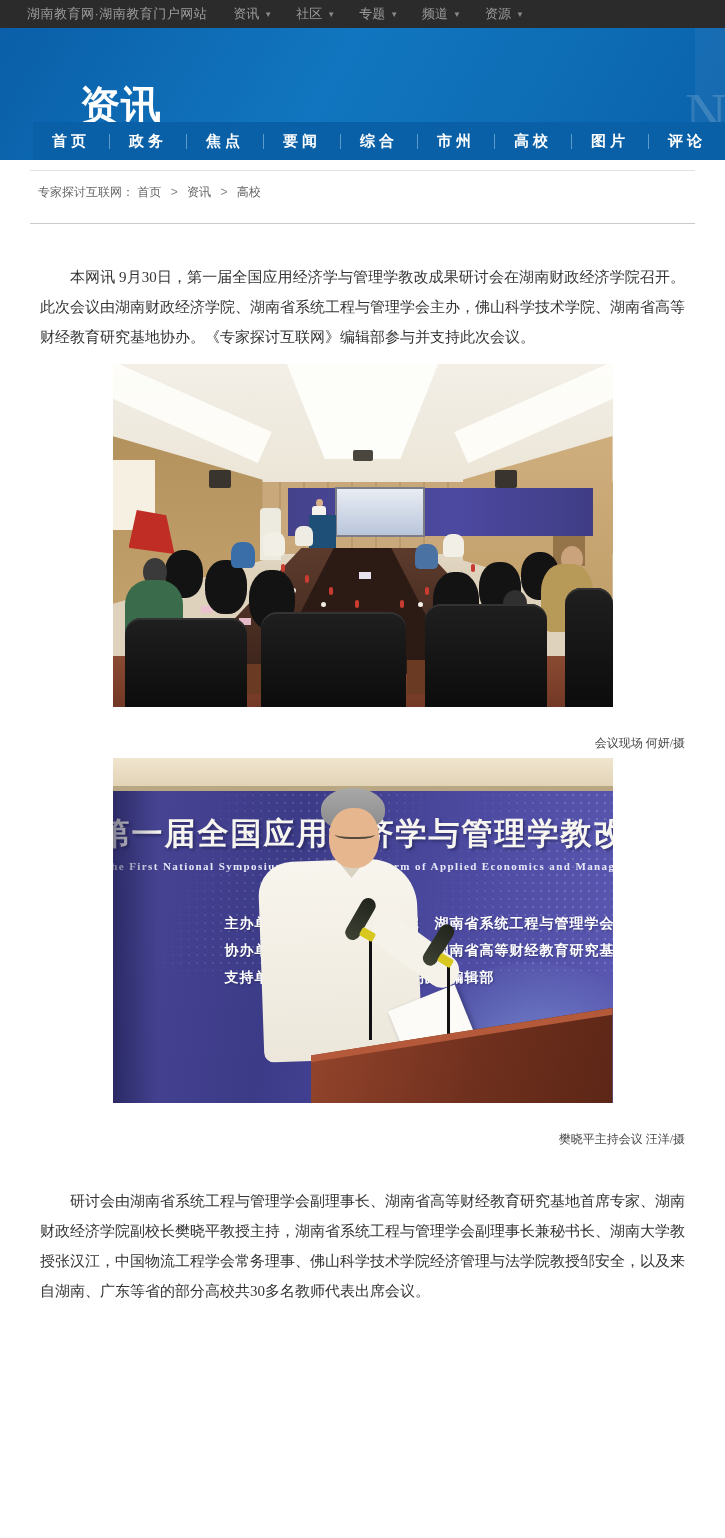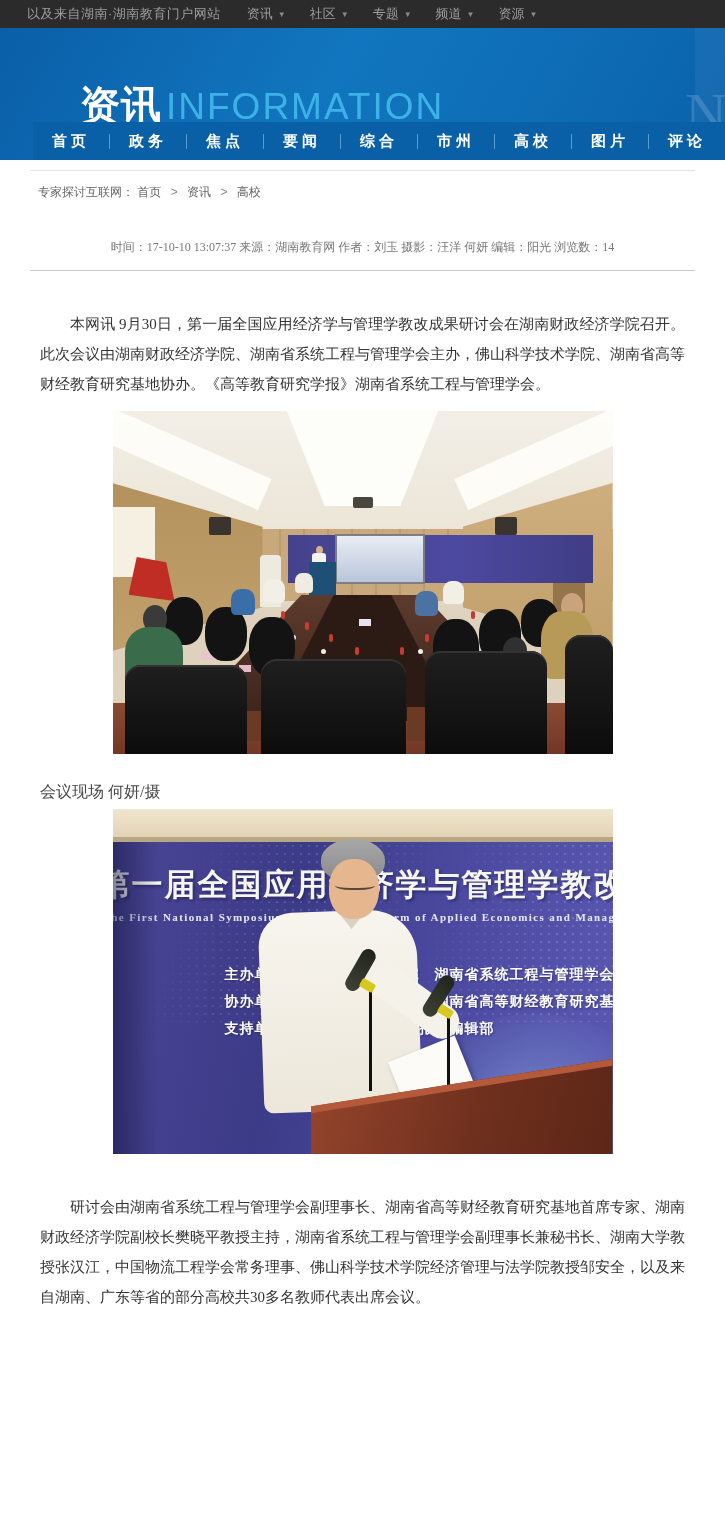--- a/index.html
+++ b/index.html
@@ -29,21 +29,21 @@
   .crumbwrap{margin:10px 30px 0;border-top:1px solid #e3e3e3;}
   .crumb{padding:13px 8px 8px;font-size:12px;color:#666;}
   .crumb a{color:#666;text-decoration:none;cursor:pointer;}
   .crumb .csep{margin:0 6px;color:#888;}
   
   .article{margin:0 40px;font-family:"Liberation Serif","DejaVu Serif",serif;}
   .atitle{margin-top:26px;text-align:center;font-size:26px;font-weight:400;color:#141414;letter-spacing:1px;}
   .ameta{margin-top:30px;text-align:center;font-size:12px;color:#787878;}
   .arule{margin:14px -10px 0;border-bottom:1px solid #cbcbcb;height:0;}
   .para{margin:38px 0 0;font-size:15px;line-height:30px;color:#333;text-indent:2em;text-align:justify;}
-  .caption{margin-top:28px;text-align:left;font-size:16px;color:#484848;}
+  .caption{margin-top:28px;text-align:right;font-size:12px;color:#484848;}
   
   .photo{position:relative;margin:12px auto 0;width:500px;overflow:hidden;background:#e8e2d6;}
   .photo *{position:absolute;}
   .ph1{height:343px;}
   .ph2{height:345px;margin-top:6px;}
   
   .p1-ceiling{inset:0;background:linear-gradient(#f3efe7 0%,#eae3d3 45%,#ded2bd 60%);}
   .p1-light{left:115px;top:0;width:270px;height:95px;background:#fdfdfa;
     clip-path:polygon(22% 0,78% 0,64% 100%,36% 100%);}
   .p1-beam-l{left:-30px;top:28px;width:190px;height:34px;background:rgba(255,255,252,.85);transform:rotate(24deg);}
@@ -160,21 +160,21 @@
   .p2-band{width:15px;height:9px;background:#d8c71f;border-radius:2px;}
   .p2-band.b1{left:247px;top:172px;transform:rotate(30deg);}
   .p2-band.b2{left:325px;top:198px;transform:rotate(32deg);}
   .p2-shade{left:0;top:33px;width:100%;height:312px;
     background:linear-gradient(90deg,rgba(15,15,55,.5),rgba(15,15,55,0) 9%);}
 </style>
 </head>
 <body>
 
 <div class="topbar">
-  <span class="site">以及来自湖南·湖南教育门户网站</span>
+  <span class="site">湖南教育网·湖南教育门户网站</span>
   <div class="tmenu">
     <span class="titem">
       <span>资讯</span>
       <span class="caret">▼</span>
     </span>
     <span class="titem">
       <span>社区</span>
       <span class="caret">▼</span>
     </span>
     <span class="titem">
@@ -188,21 +188,20 @@
     <span class="titem">
       <span>资源</span>
       <span class="caret">▼</span>
     </span>
   </div>
 </div>
 
 <div class="banner">
   <div class="btitle">
     <span class="bcn">资讯</span>
-    <span class="ben">INFORMATION</span>
   </div>
   <div class="wmband"></div>
   <div class="wm">N</div>
   <div class="nav">
     <span class="nitem">首页</span>
     <span class="nsep"></span>
     <span class="nitem">政务</span>
     <span class="nsep"></span>
     <span class="nitem">焦点</span>
     <span class="nsep"></span>
@@ -225,24 +224,23 @@
     <span>专家探讨互联网：</span>
     <a>首页</a>
     <span class="csep">&gt;</span>
     <a>资讯</a>
     <span class="csep">&gt;</span>
     <a>高校</a>
   </div>
 </div>
 
 <div class="article">
-  <div class="ameta">时间：17-10-10 13:07:37 来源：湖南教育网 作者：刘玉 摄影：汪洋 何妍 编辑：阳光 浏览数：14</div>
   <div class="arule"></div>
 
-  <p class="para">本网讯 9月30日，第一届全国应用经济学与管理学教改成果研讨会在湖南财政经济学院召开。此次会议由湖南财政经济学院、湖南省系统工程与管理学会主办，佛山科学技术学院、湖南省高等财经教育研究基地协办。《高等教育研究学报》湖南省系统工程与管理学会。</p>
+  <p class="para">本网讯 9月30日，第一届全国应用经济学与管理学教改成果研讨会在湖南财政经济学院召开。此次会议由湖南财政经济学院、湖南省系统工程与管理学会主办，佛山科学技术学院、湖南省高等财经教育研究基地协办。《专家探讨互联网》编辑部参与并支持此次会议。</p>
 
   <div class="photo ph1">
     <div class="p1-ceiling"></div>
     <div class="p1-beam-l"></div>
     <div class="p1-beam-r"></div>
     <div class="p1-light"></div>
     <div class="p1-proj"></div>
     <div class="p1-wallback"></div>
     <div class="p1-wall-l"></div>
     <div class="p1-wall-r"></div>
@@ -316,15 +314,16 @@
     <div class="p2-paper"></div>
     <div class="p2-stand1"></div>
     <div class="p2-stand2"></div>
     <div class="p2-pod"></div>
     <div class="p2-podedge"></div>
     <div class="p2-mic m1"></div>
     <div class="p2-band b1"></div>
     <div class="p2-mic m2"></div>
     <div class="p2-band b2"></div>
   </div>
+  <div class="caption">樊晓平主持会议 汪洋/摄</div>
 
   <p class="para">研讨会由湖南省系统工程与管理学会副理事长、湖南省高等财经教育研究基地首席专家、湖南财政经济学院副校长樊晓平教授主持，湖南省系统工程与管理学会副理事长兼秘书长、湖南大学教授张汉江，中国物流工程学会常务理事、佛山科学技术学院经济管理与法学院教授邹安全，以及来自湖南、广东等省的部分高校共30多名教师代表出席会议。</p>
 </div>
 
 </body></html>

